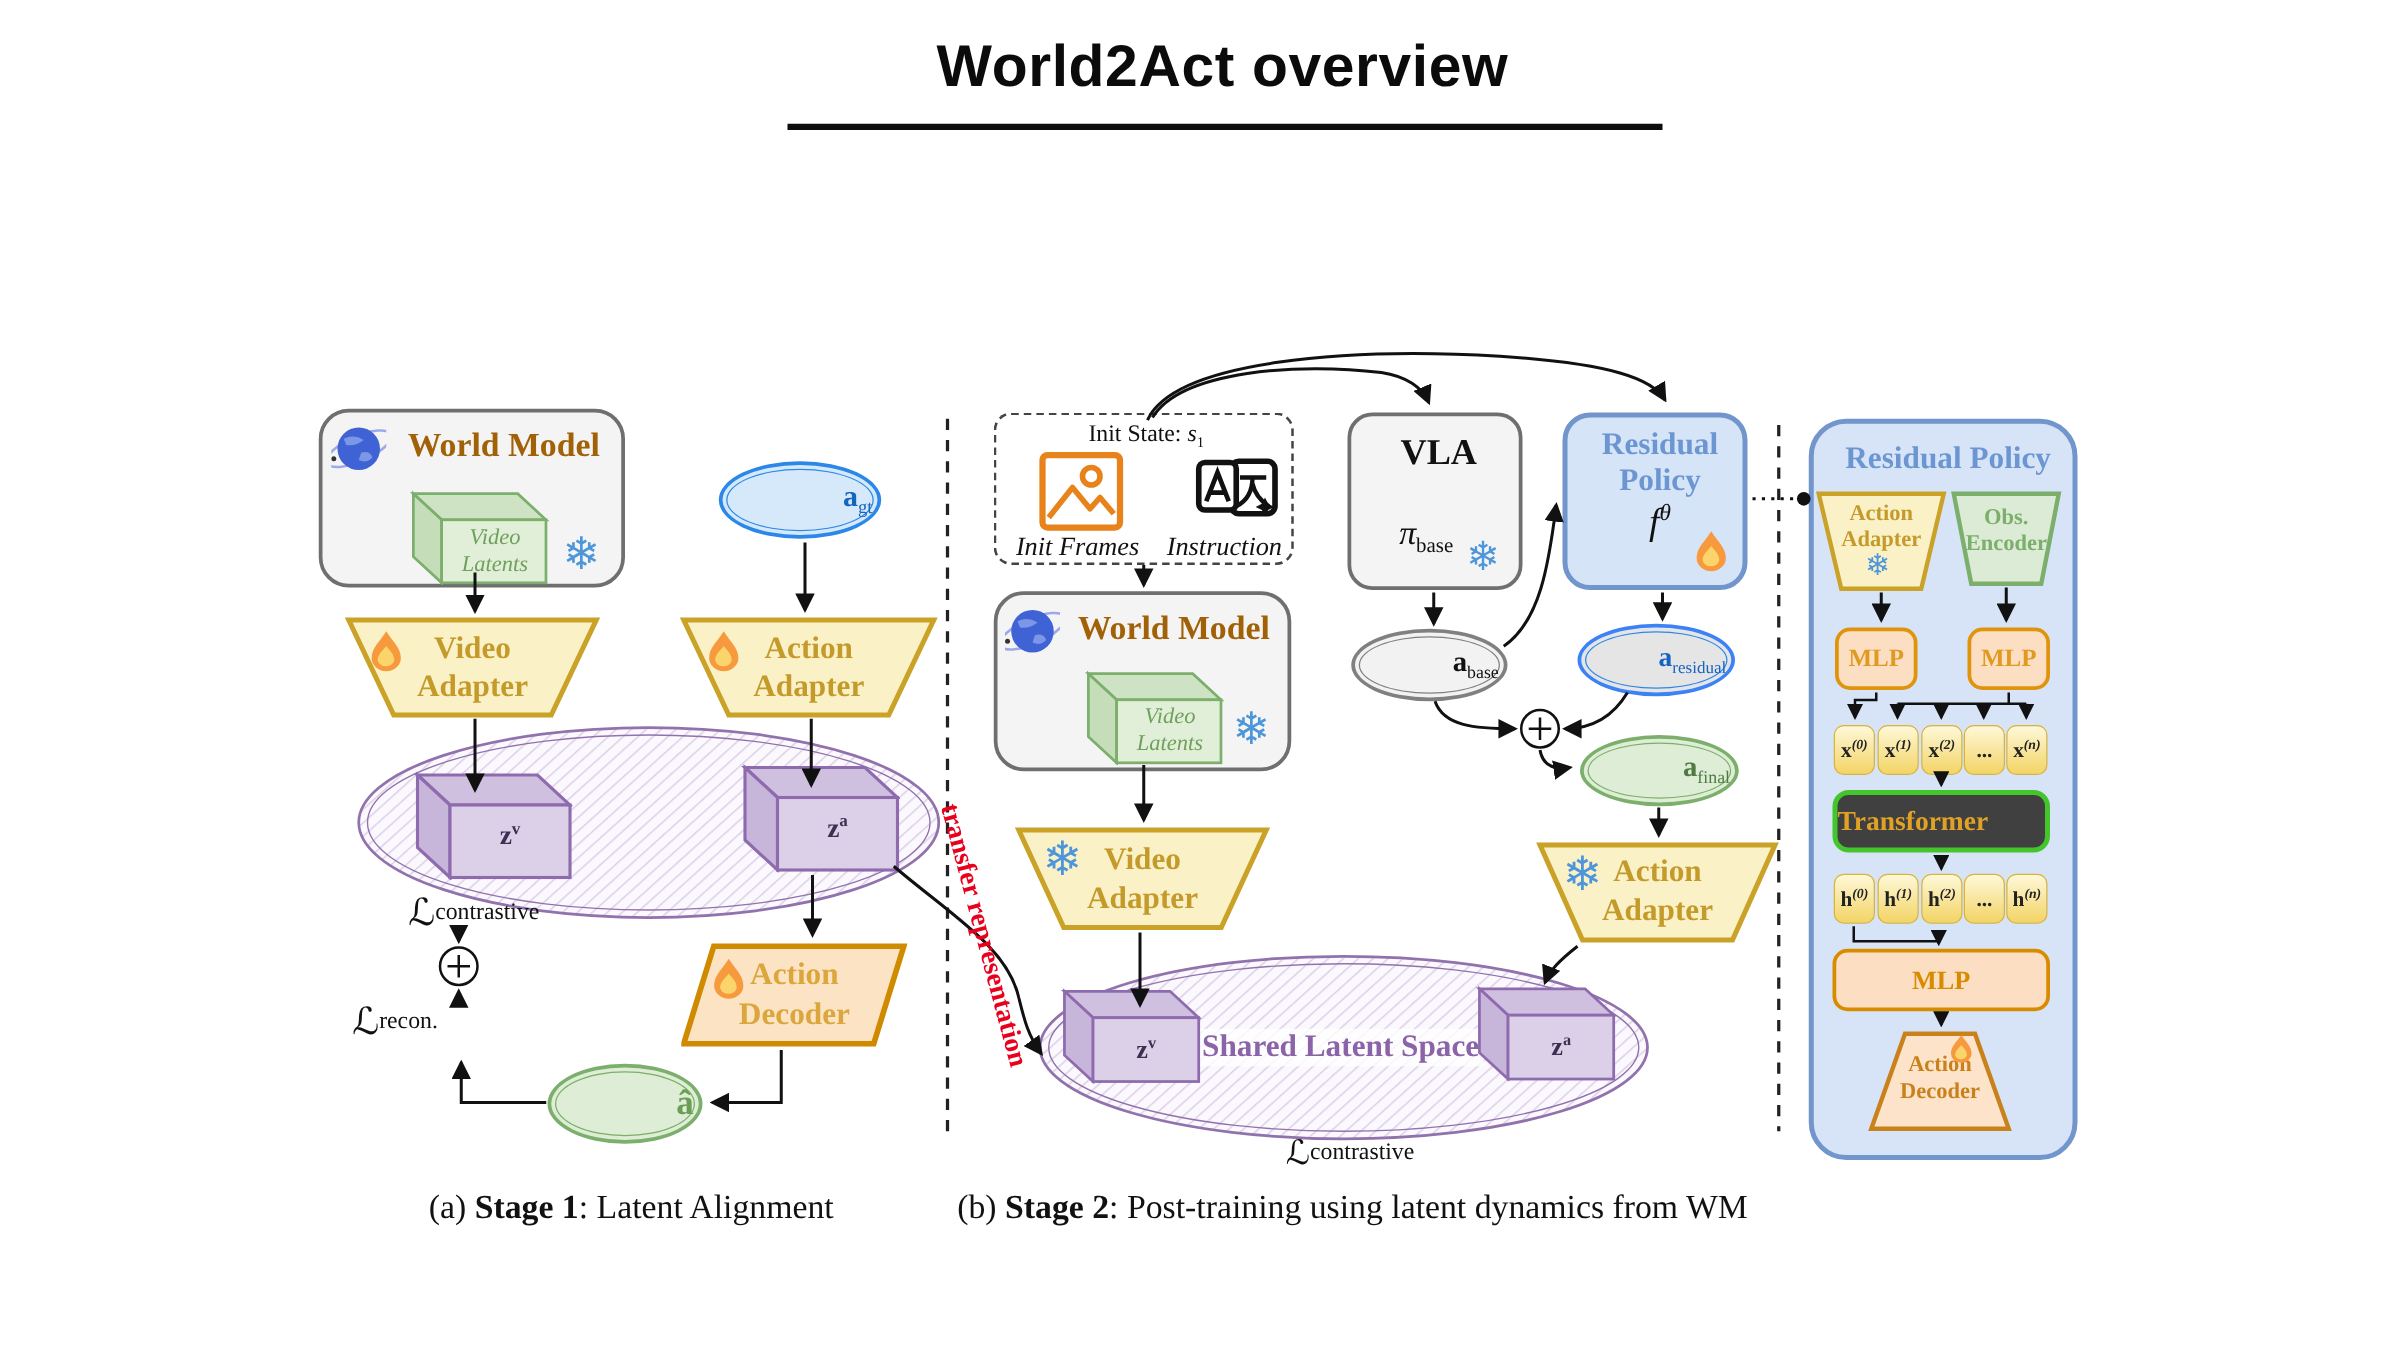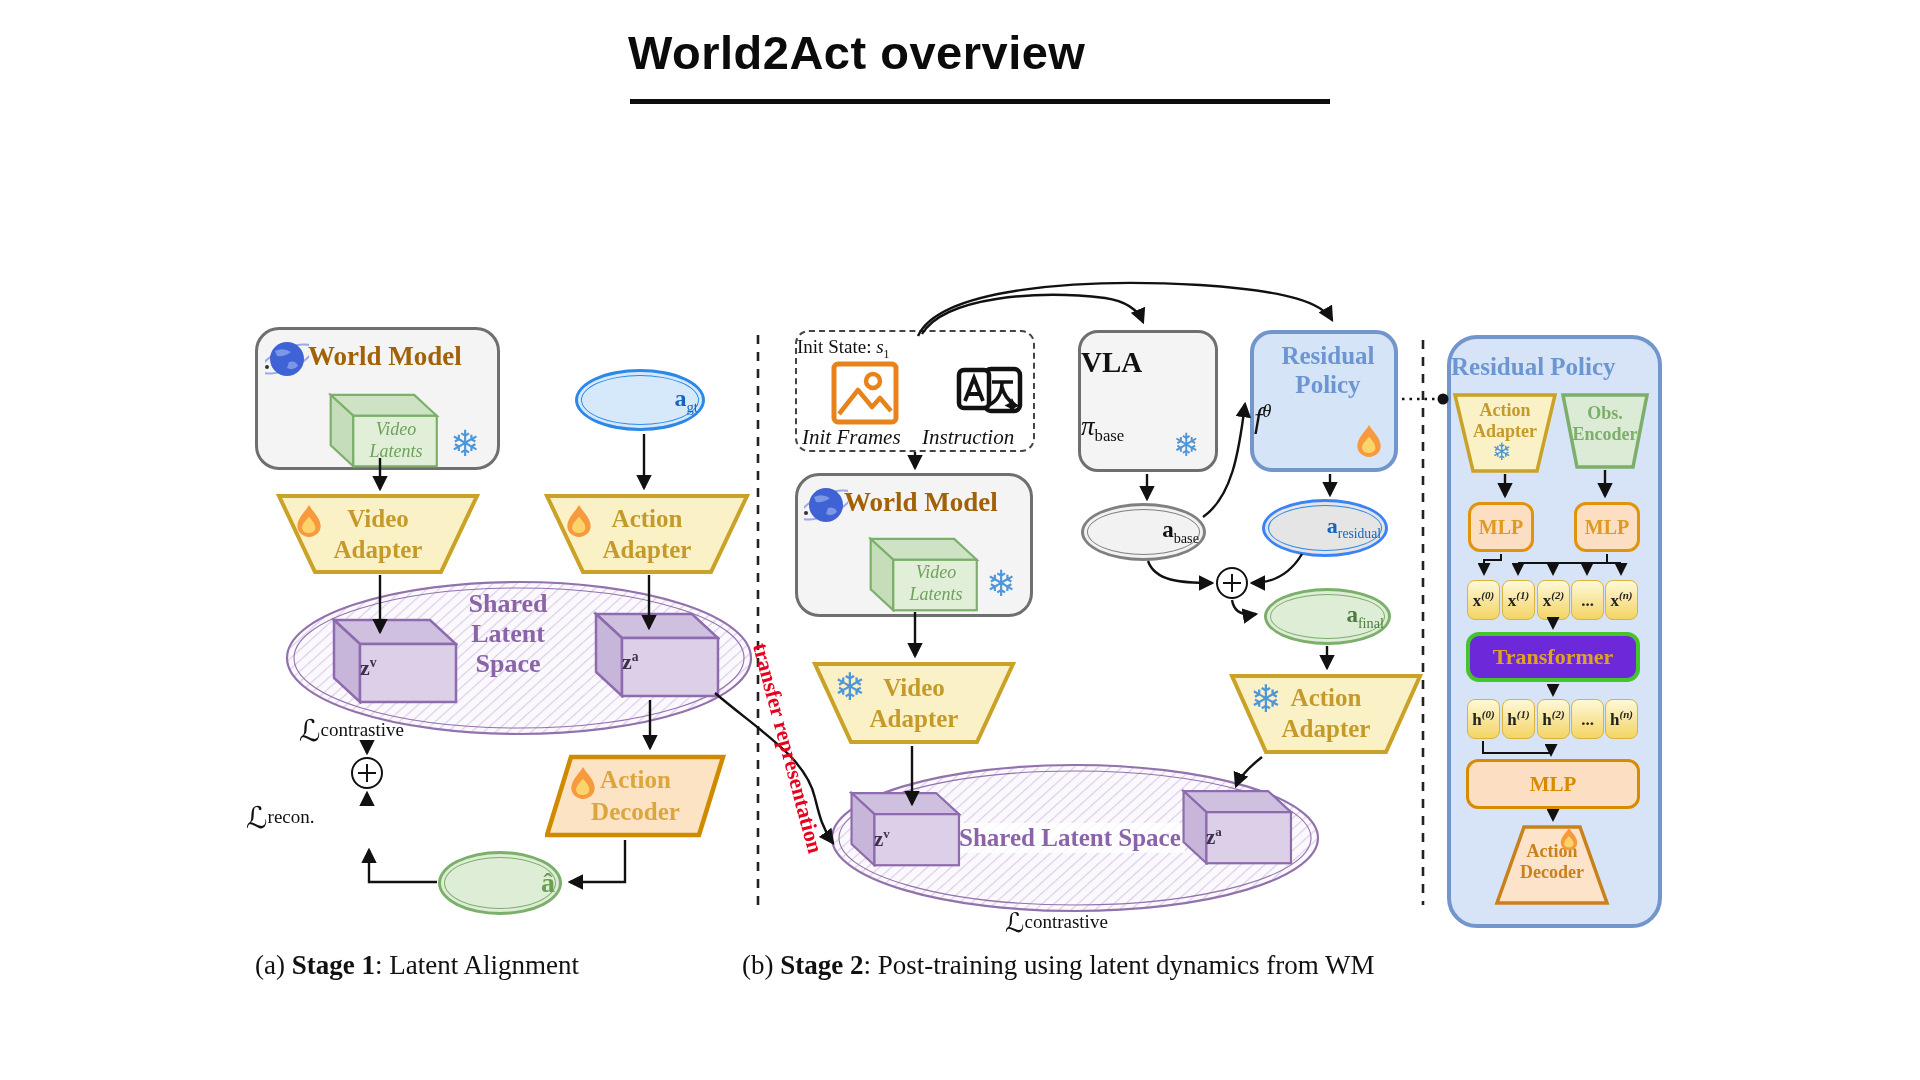--- a/index.html
+++ b/index.html
@@ -1,19 +1,19 @@
 <!DOCTYPE html>
 <html><head>
 <meta charset="utf-8">
 <style>
   html,body{margin:0;padding:0;background:#fff}
   .canvas{position:relative;width:1920px;height:1080px;background:#ffffff;overflow:hidden;
           font-family:"Liberation Serif","DejaVu Serif",serif;color:#111}
   .abs{position:absolute}
-  .ctr{display:flex;align-items:center;text-align:center}
+  .ctr{display:flex;align-items:center;justify-content:center;text-align:center}
   .col{display:flex;flex-direction:column;align-items:center;justify-content:center;text-align:center}
   .title{font-family:"Liberation Sans","DejaVu Sans",sans-serif;font-weight:700;font-size:47px;color:#0b0b0b;letter-spacing:.5px}
   .subtitle{font-family:"Liberation Sans","DejaVu Sans",sans-serif;font-size:35px;color:#1D4F9C}
   .box{position:absolute;background:#F4F4F4;border:3.5px solid #6F6F6F;border-radius:24px;box-sizing:border-box}
   .rpbox{position:absolute;background:#D5E4F7;border:4px solid #7296CC;border-radius:22px;box-sizing:border-box}
   .panelc{position:absolute;background:#D7E4F7;border:4px solid #7296CC;border-radius:30px;box-sizing:border-box}
   .initbox{position:absolute;background:#fff;border:2.2px dashed #444;border-radius:14px;box-sizing:border-box}
   .wmTitle{font-size:27px;font-weight:700;color:#a16207}
   .cubeTxtG{color:#6FA05C;font-style:italic;font-size:18px;line-height:22px}
   .zTxt{color:#3d2f52;font-weight:700;font-size:22px}
@@ -28,22 +28,22 @@
   .scriptL{font-family:"DejaVu Sans","DejaVu Serif",serif;font-style:italic;font-size:30px;font-weight:500}
   .lsub{font-size:19px}
   .caption{font-size:27px;white-space:nowrap}
   .caption b{font-weight:700}
   .mlp{position:absolute;background:#FCDEC3;border:3.5px solid #E0940B;border-radius:12px;box-sizing:border-box;
        display:flex;align-items:center;justify-content:center;color:#E09A20;font-weight:700;font-size:20px}
   .tok{position:absolute;width:33px;height:40px;box-sizing:border-box;border:1.5px solid #D9B43B;border-radius:8px;
        background:linear-gradient(#FEF8D8,#F3D465);display:flex;align-items:center;justify-content:center;
        font-weight:700;font-size:17px;color:#222}
   .tok sup{font-size:11px;font-style:italic}
-  .trf{position:absolute;background:#6d28d9;border:4px solid #43C52B;border-radius:13px;box-sizing:border-box;
-       display:flex;align-items:center;justify-content:center;color:#E0A225;font-weight:700;font-size:22px}
+  .trf{position:absolute;background:#404040;border:4px solid #43C52B;border-radius:13px;box-sizing:border-box;
+       display:flex;align-items:center;color:#E0A225;font-weight:700;font-size:22px}
   .redlab{color:#E8001C;font-weight:700;font-size:22px;white-space:nowrap}
   .smallAd{font-size:18px;line-height:21px;font-weight:700}
   svg{display:block}
 </style>
 </head>
 <body>
 
 <div class="canvas">
 
   <div class="abs ctr" style="left:628px;top:20px;width:700px;height:64px">
@@ -113,25 +113,20 @@
   </svg>
   <div class="abs col adTxtY" style="left:543px;top:501px;width:208px;height:66px">
     <span>Action</span>
       <span>Adapter</span>
   </div>
   <svg class="abs" style="left:566px;top:504px" width="26" height="34" viewBox="0 0 24 32">
     <path d="M12 1 C16 8 23 13 23 21 A11 10 0 0 1 1 21 C1 13 8 8 12 1 Z" fill="#F79A3E"></path>
     <path d="M12 12 C15 16 18 18 18 23 A6.5 6 0 0 1 5.5 23 C5.5 18 9 16 12 12 Z" fill="#FBD46B"></path>
   </svg>
 
-  <div class="abs col latentTxt" style="left:438px;top:588px;width:140px;height:92px">
-    <span>Shared</span>
-      <span>Latent</span>
-      <span>Space</span>
-  </div>
   <svg class="abs" style="left:328px;top:612px" width="130" height="92">
     <polygon points="32,32 6,8 102,8 128,32" fill="#CFC0E0" stroke="#8E6BAE" stroke-width="2.5"></polygon>
     <polygon points="6,8 32,32 32,90 6,66" fill="#C8B6DA" stroke="#8E6BAE" stroke-width="2.5"></polygon>
     <rect x="32" y="32" width="96" height="58" fill="#DCD0E8" stroke="#8E6BAE" stroke-width="2.5"></rect>
   </svg>
   <div class="abs ctr zTxt" style="left:360px;top:648px;width:96px;height:40px">
     <span><span>z</span><sup>v</sup></span>
   </div>
   <svg class="abs" style="left:590px;top:606px" width="130" height="92">
     <polygon points="32,32 6,8 102,8 128,32" fill="#CFC0E0" stroke="#8E6BAE" stroke-width="2.5"></polygon>

